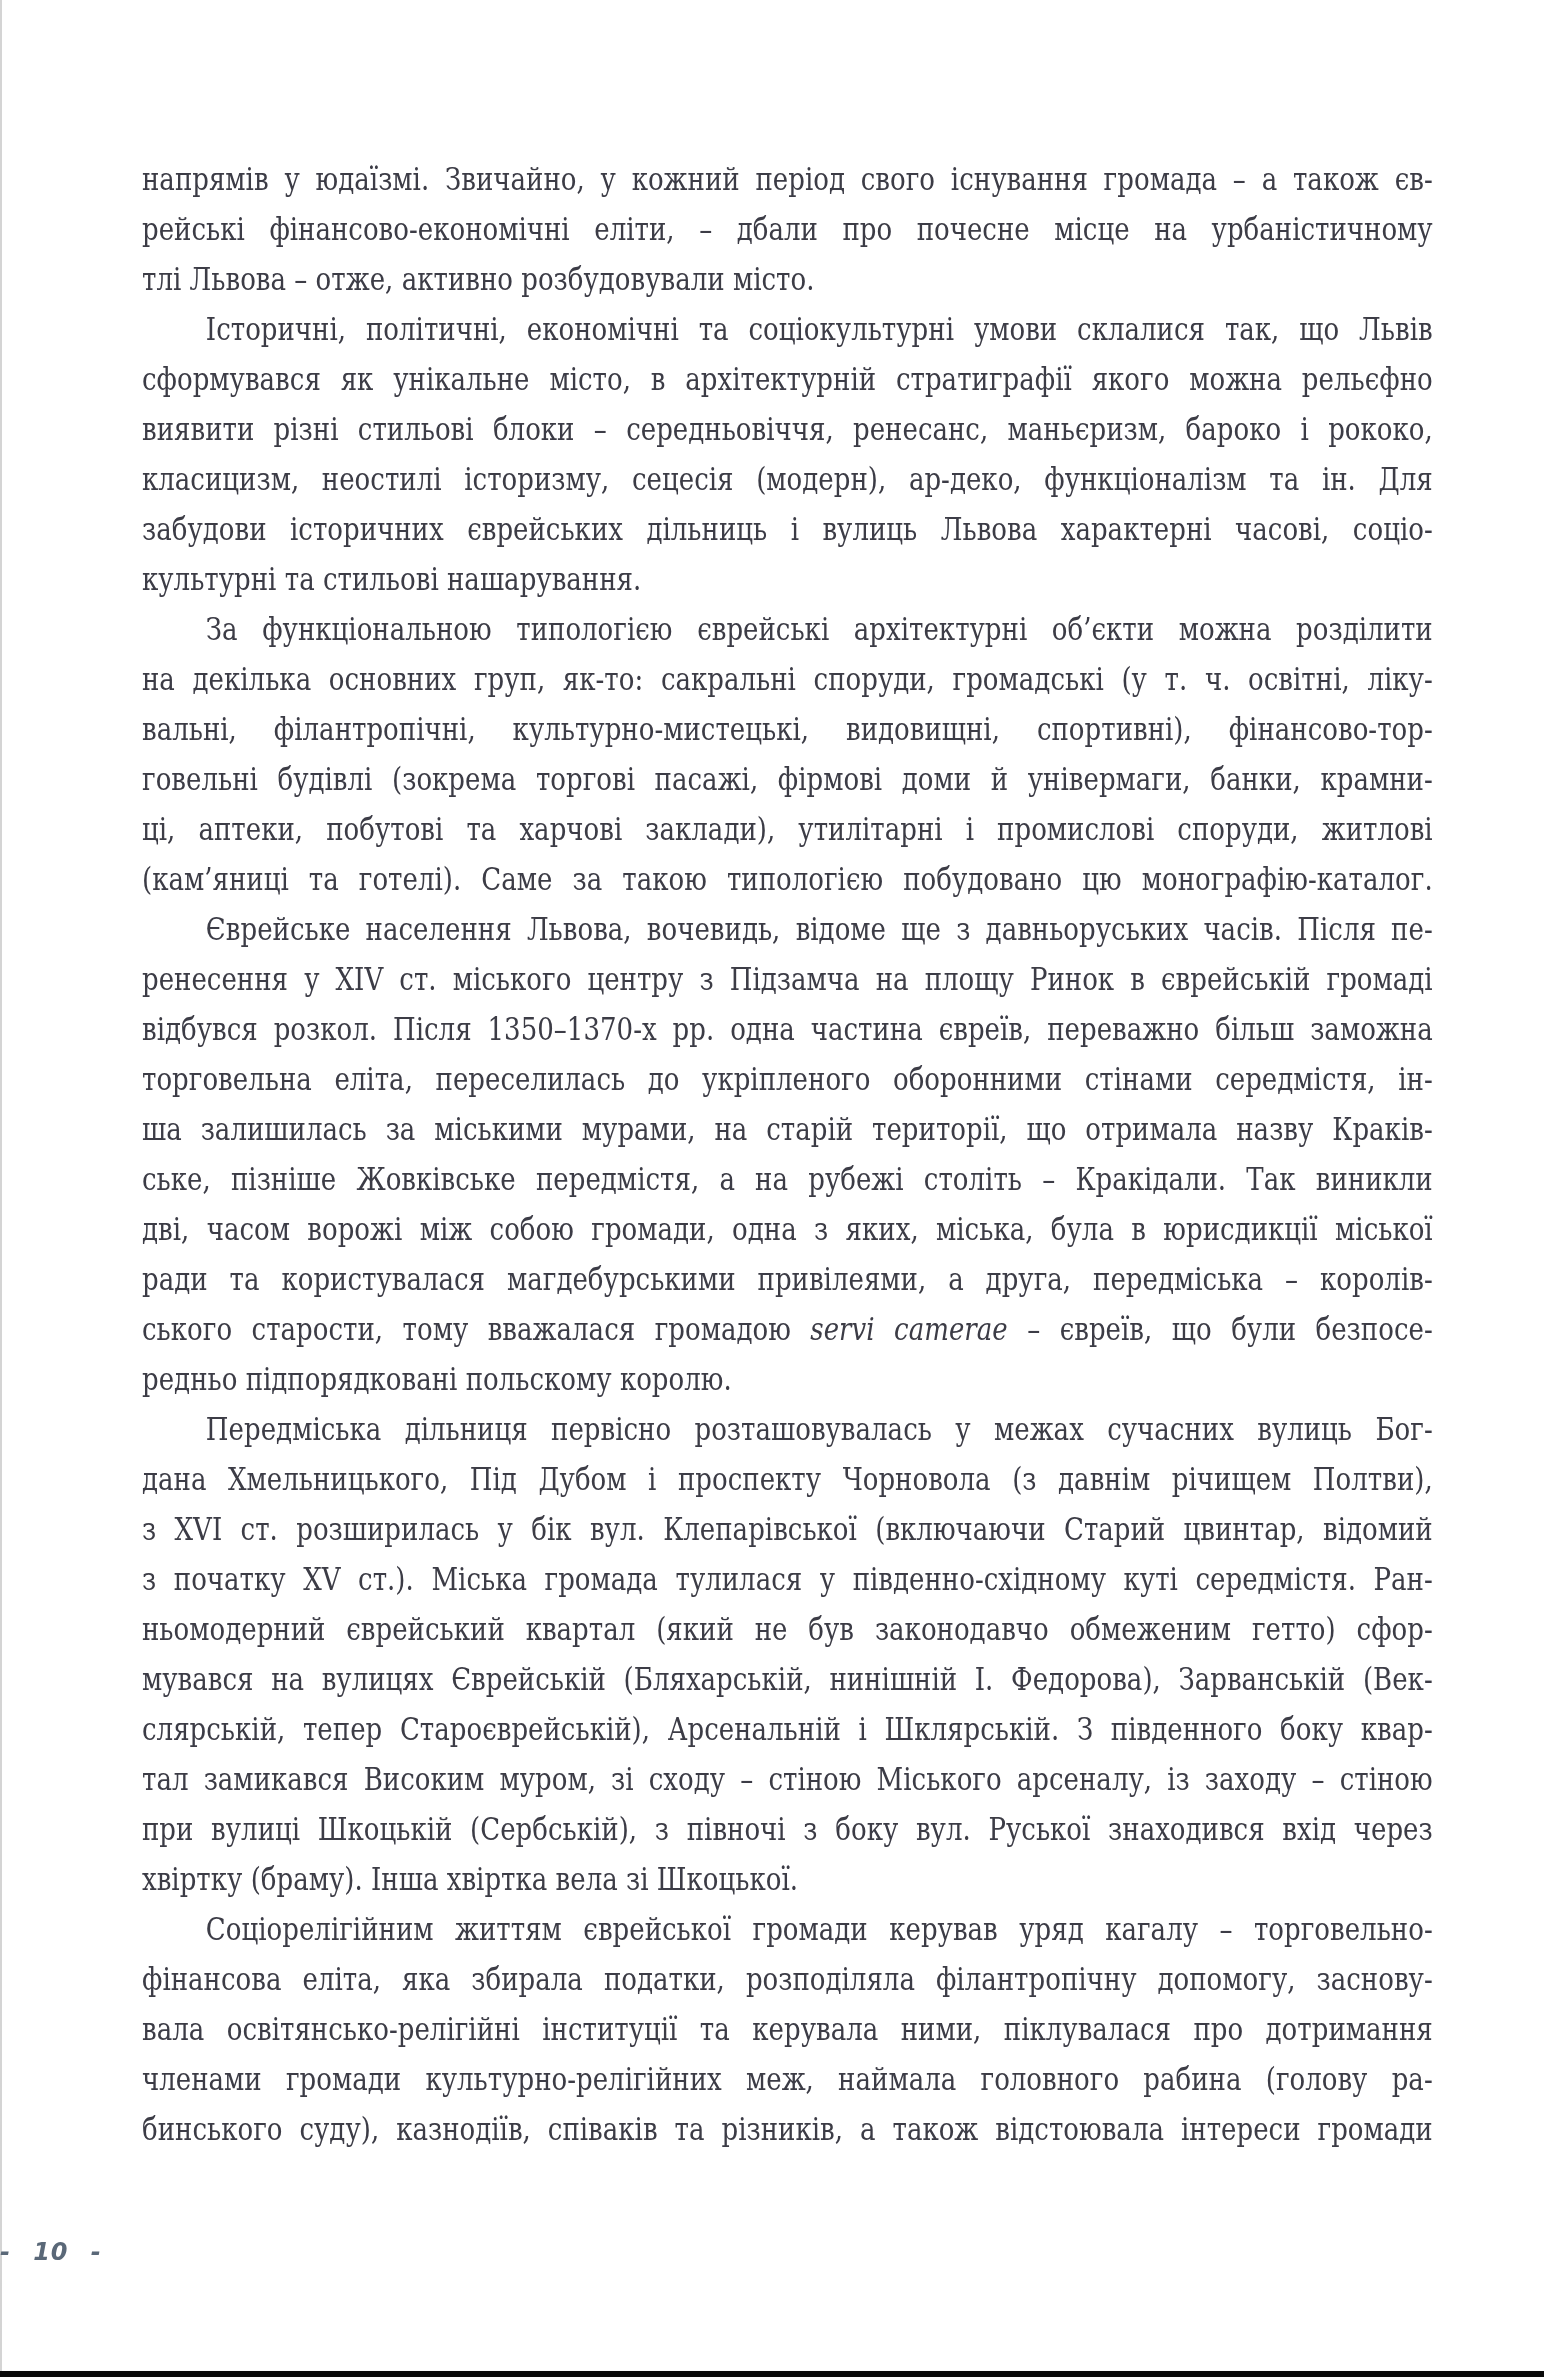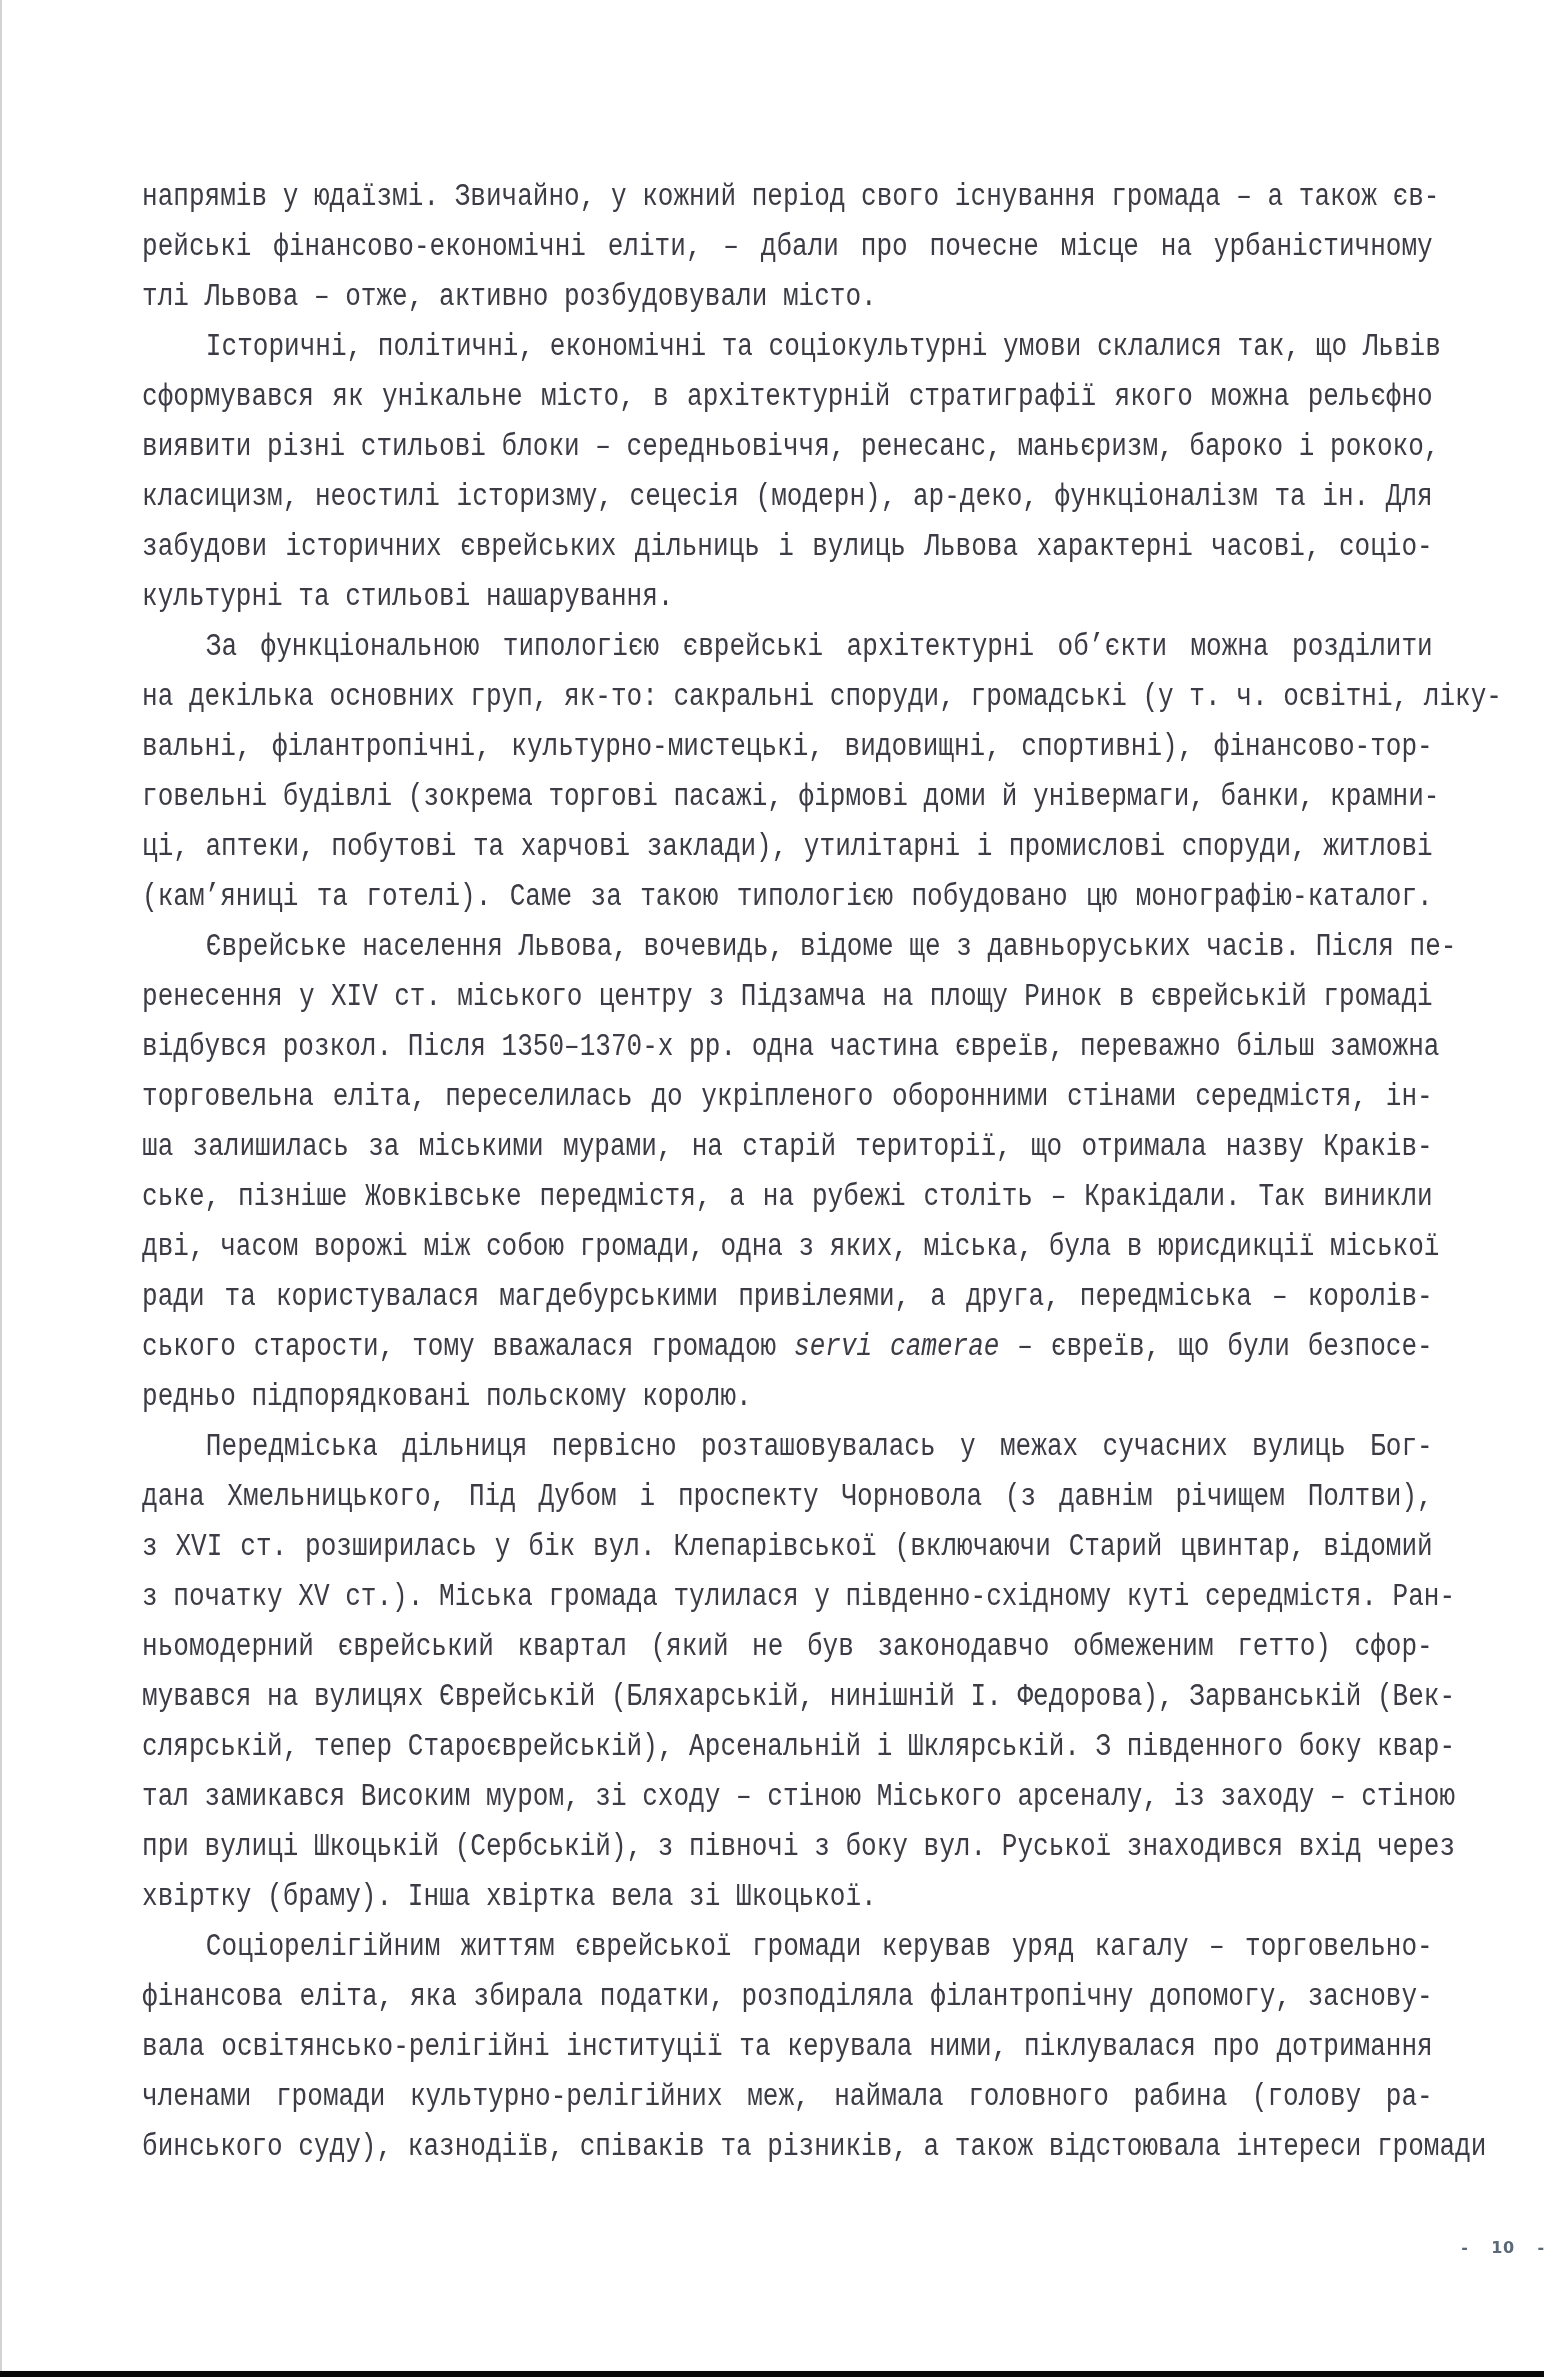--- a/index.html
+++ b/index.html
@@ -22,24 +22,23 @@
     background: var(--edge-color);
   }
   .scan-bar-bottom {
     position: absolute; left: 0; bottom: 0; width: 1545px; height: 5.6px;
     background: var(--bar-color);
   }
 
   .text-block {
     position: absolute;
     left: 142px;
-    top: 172px;
+    top: 154px;
     width: 1291px;
     color: var(--text-color);
-    font-family: Liberation Mono, monospace;
   }
   .paragraph { width: 1536px; }
   .line {
     font-size: 31px;
     line-height: 50px;
     height: 50px;
     width: 1536px;
     transform: scaleX(0.8403);
     transform-origin: left top;
     text-align: justify;
@@ -52,26 +51,27 @@
   }
   .line.indent {
     padding-left: 76px;
   }
   .line em { font-style: italic; }
 
   .footer {
     position: absolute;
     left: 0; top: 2238px;
     width: 1545px;
-    text-align: right;
+    text-align: left;
     font-family: "DejaVu Sans", sans-serif;
     font-weight: 700;
-    font-size: 16px;
+    font-size: 24px;
     letter-spacing: 0.8px;
     color: var(--footer-color);
+    font-style: italic;
   }
   .footer .pgnum { margin: 0 22.5px; }
 </style>
 </head>
 <body>
 
 <div class="scan-edge-left"></div>
 <div class="scan-bar-bottom"></div>
 
 <div class="text-block">

